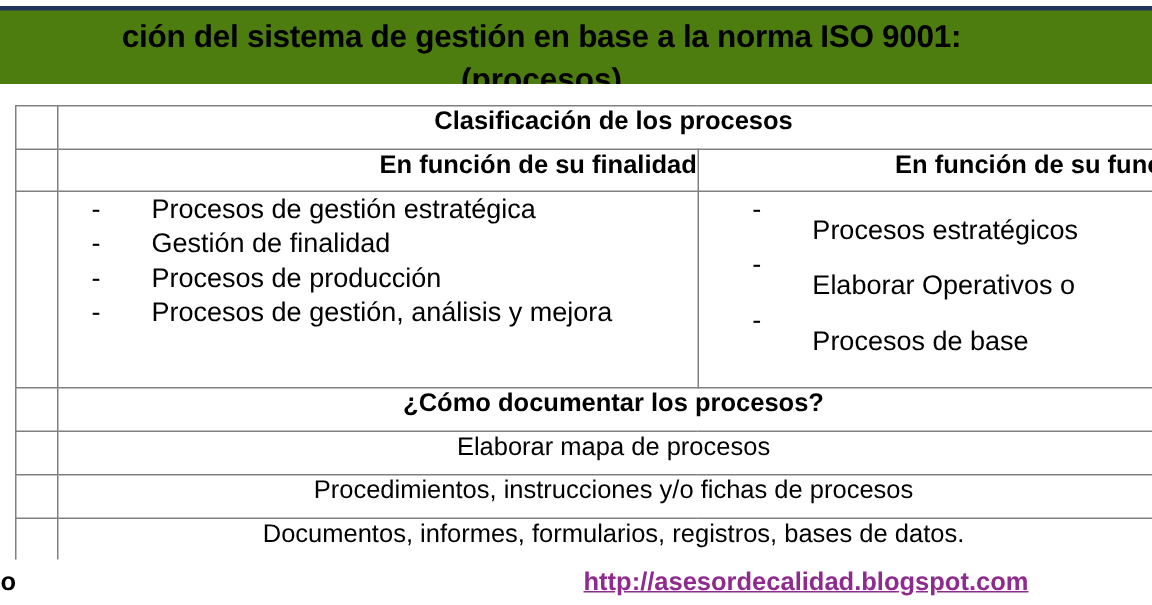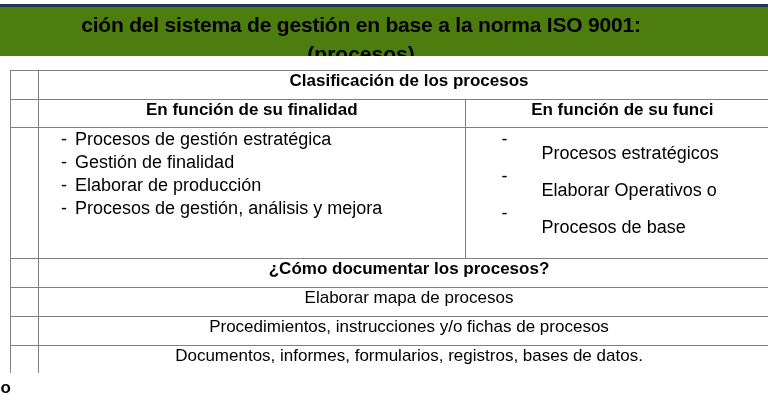--- a/index.html
+++ b/index.html
@@ -80,21 +80,21 @@
     background: #d7e0bc;
     text-align: center;
     font-weight: bold;
     font-size: 18px;
     vertical-align: middle;
     height: 28px;
     white-space: nowrap;
   }
   .subhead {
     background: #f0f0f0;
-    text-align: center;
+    text-align: right;
     font-weight: bold;
     font-size: 18px;
     vertical-align: middle;
     height: 27px;
     white-space: nowrap;
   }
   .listcell {
     height: 130px;
     padding: 4px 0 0 0;
   }
@@ -111,20 +111,21 @@
     white-space: nowrap;
   }
   ul.dashlist li .dash {
     flex: 0 0 auto;
     width: 14px;
     margin-left: 22px;
     text-align: left;
   }
   ul.dashlist li .txt {
     flex: 0 0 auto;
+    margin-left: 26px;
     white-space: normal;
   }
   ul.dashlist.col-right li .dash { margin-left: 36px; }
   ul.dashlist.col-right li .txt  { margin-left: 26px; white-space: nowrap; margin-top: 14px; }
 
   .centered-row {
     text-align: center;
     font-size: 18px;
     vertical-align: middle;
     height: 28px;
@@ -193,21 +194,21 @@
             <li>
               <span class="dash">-</span>
               <span class="txt">Procesos de gestión estratégica</span>
             </li>
             <li>
               <span class="dash">-</span>
               <span class="txt">Gestión de finalidad</span>
             </li>
             <li>
               <span class="dash">-</span>
-              <span class="txt">Elaborar de producción</span>
+              <span class="txt">Procesos de producción</span>
             </li>
             <li>
               <span class="dash">-</span>
               <span class="txt" style="max-width:330px">Procesos de gestión, análisis y mejora</span>
             </li>
           </ul>
         </td>
         <td class="listcell">
           <ul class="dashlist col-right">
             <li>
@@ -244,13 +245,14 @@
       <tr>
         <td class="gutter-cell"></td>
         <td class="centered-row" colspan="2">Documentos, informes, formularios, registros, bases de datos.</td>
       </tr>
     </tbody>
   </table>
 </div>
 
 <div id="footer">
   <div id="footer-left">do</div>
+  <div id="footer-url">http://asesordecalidad.blogspot.com</div>
 </div>
 
 </body></html>

